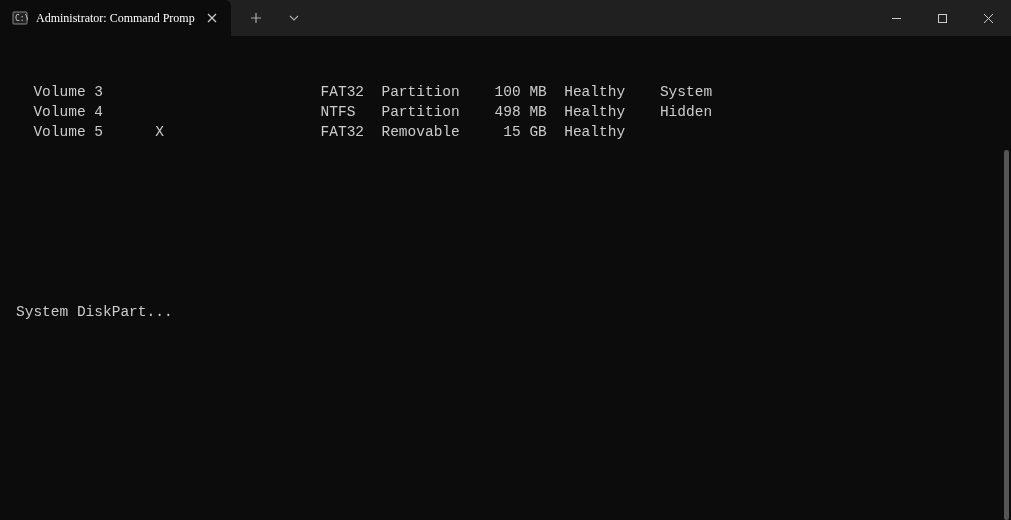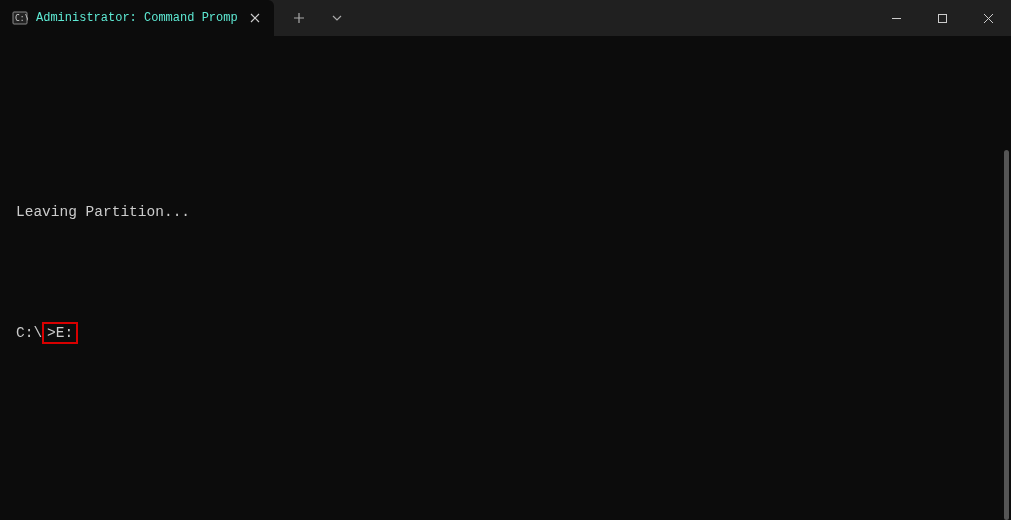--- a/index.html
+++ b/index.html
@@ -29,22 +29,22 @@
       position: relative;
     }
     .tab-icon {
       width: 16px;
       height: 16px;
       display: flex;
       align-items: center;
       justify-content: center;
     }
     .tab-title {
-      color: #5eead4;
-      font-family: Liberation Mono, monospace;
+      color: #ffffff;
+      font-family: Liberation Serif, serif;
       font-size: 12px;
       flex: 1;
       white-space: nowrap;
       overflow: hidden;
       text-overflow: ellipsis;
     }
     .tab-close {
       width: 18px;
       height: 18px;
       display: flex;
@@ -147,25 +147,25 @@
     </div>
     <div class="win-btn">
       <svg width="11" height="11" viewBox="0 0 11 11">
           <path d="M1 1 L10 10 M10 1 L1 10" stroke="#ccc" stroke-width="1"></path>
         </svg>
     </div>
   </div>
 </div>
 
 <div class="terminal">
+  <div id="volume-lines"><div class="line">  Volume 3                         FAT32  Partition    100 MB  Healthy    System</div><div class="line">  Volume 4                         NTFS   Partition    498 MB  Healthy    Hidden</div><div class="line">  Volume 5      X                  FAT32  Removable     15 GB  Healthy    </div></div>
   <div class="line"></div>
   <div class="line"></div>
-  <div class="line">Leaving Partition...</div>
+  <div class="line">System DiskPart...</div>
   <div class="line"></div>
-  <div class="line"><span>C:\</span><span class="highlight-box"><span>&gt;</span><span>E:</span></span></div>
   
   
   
   
   
   
   
   
   
   

